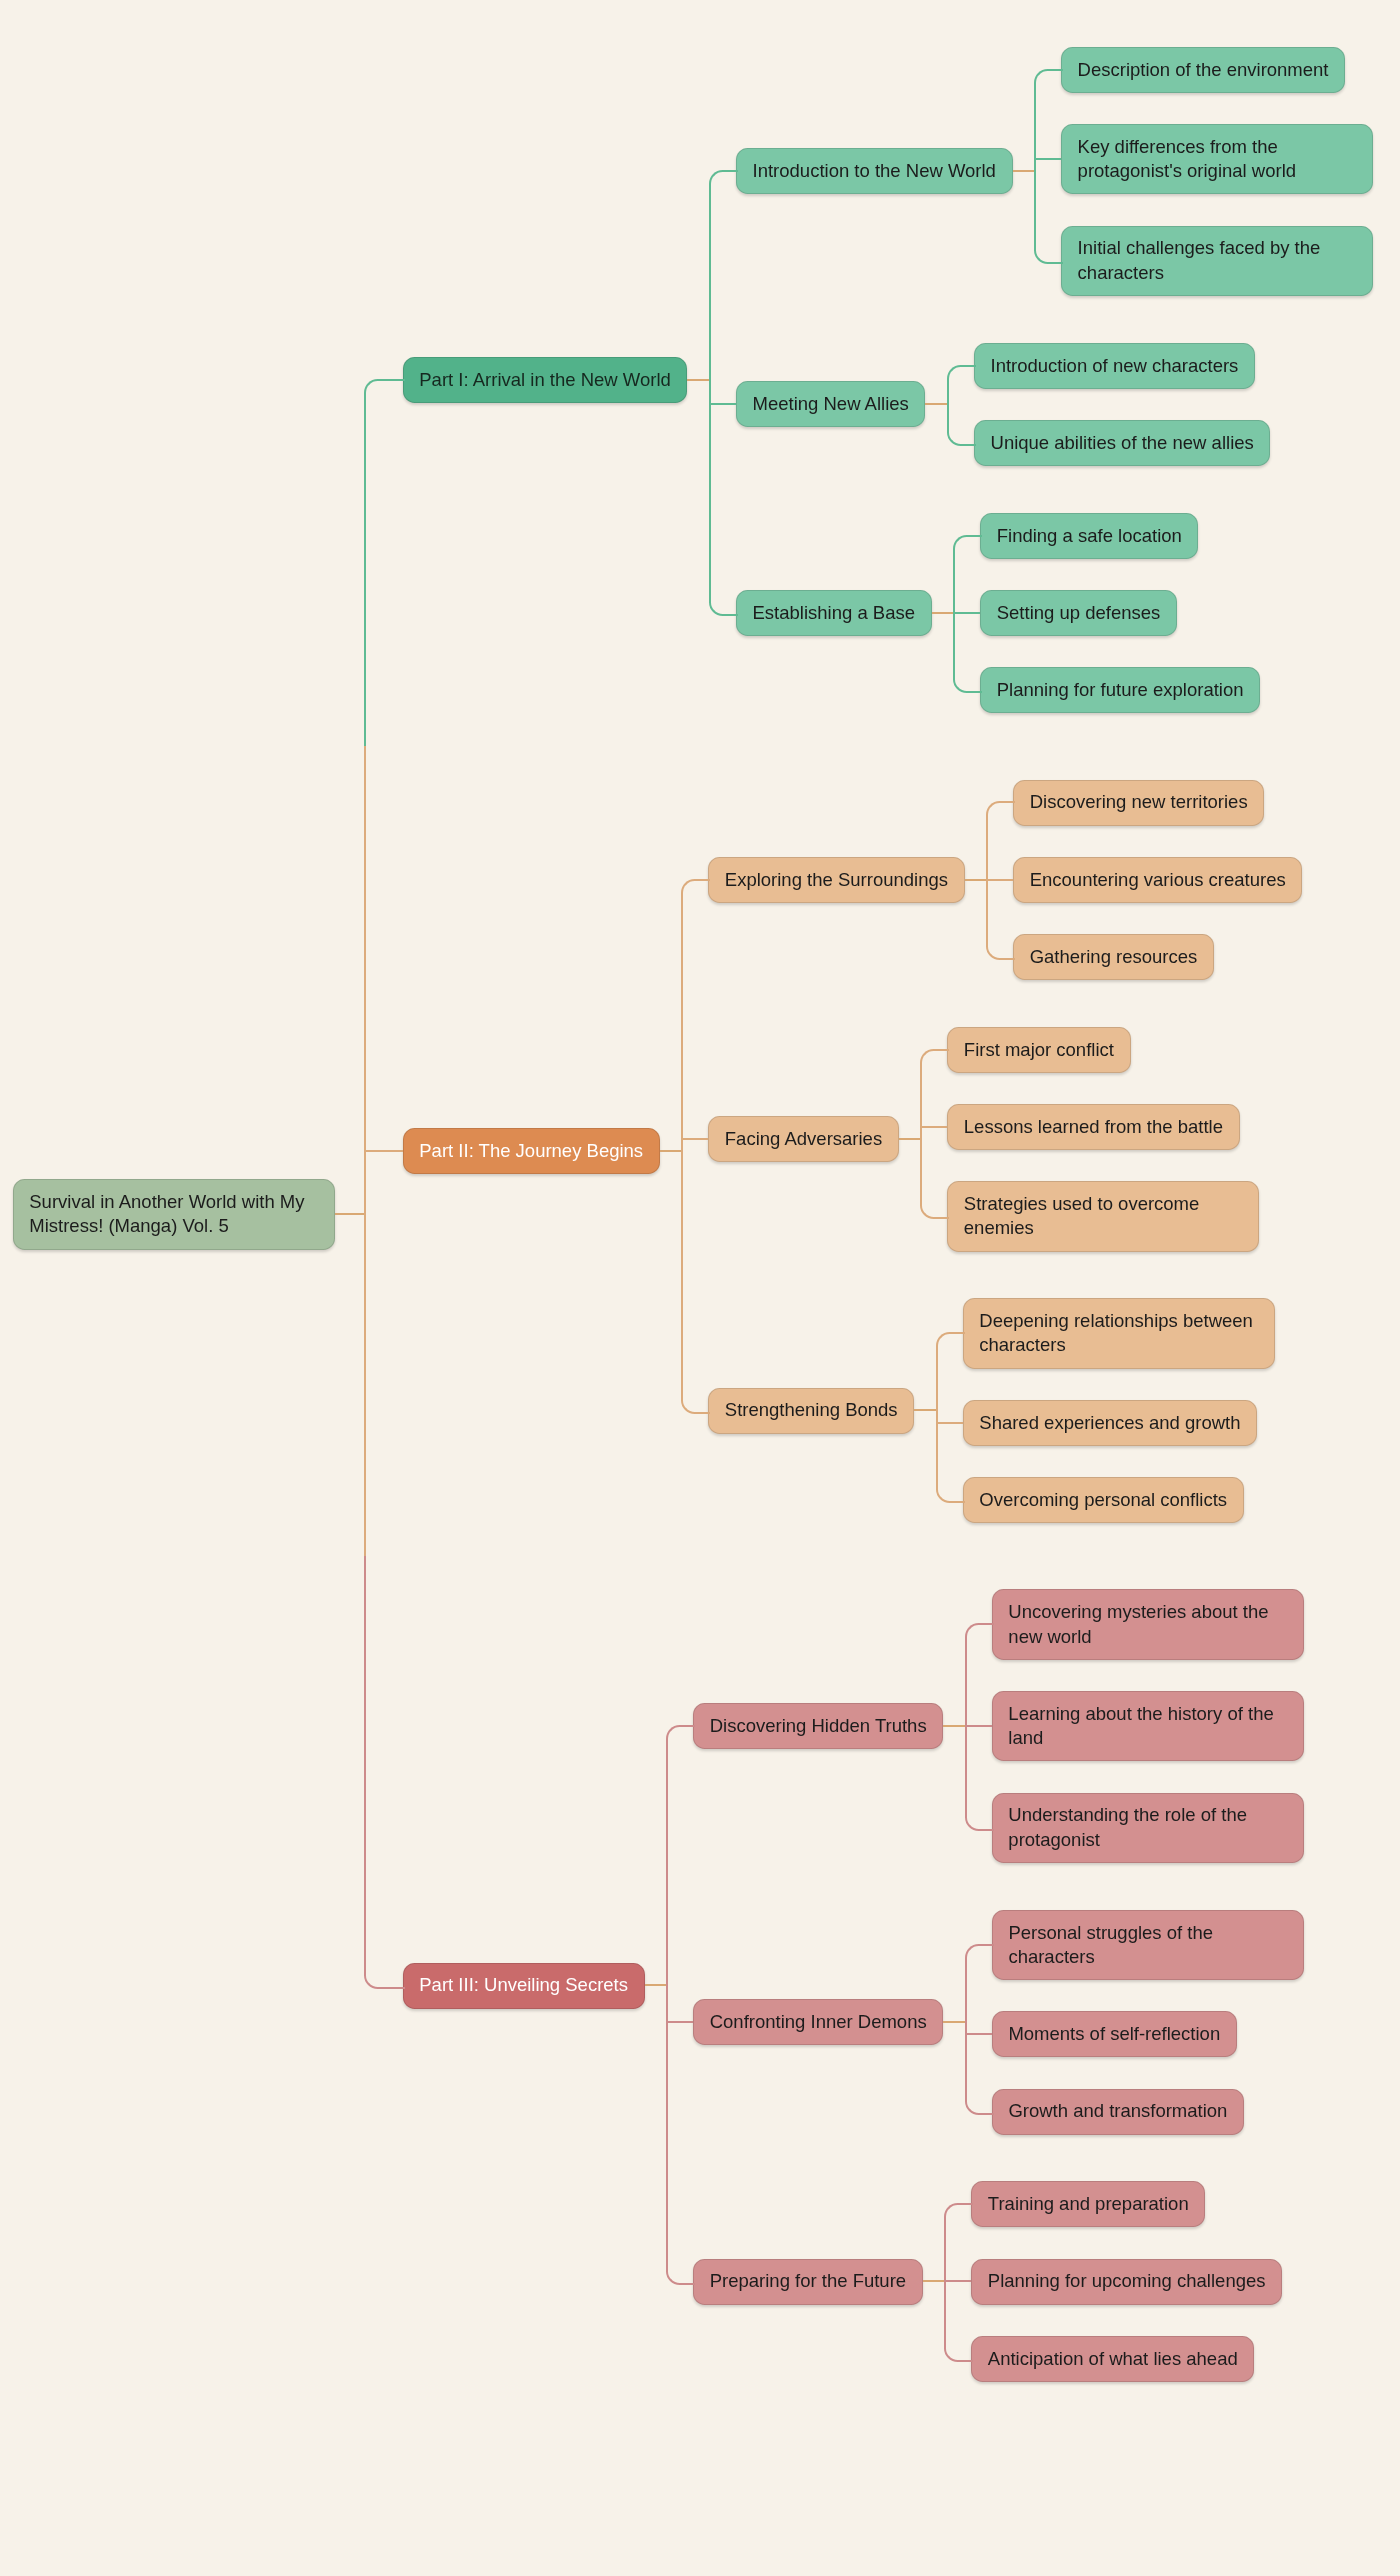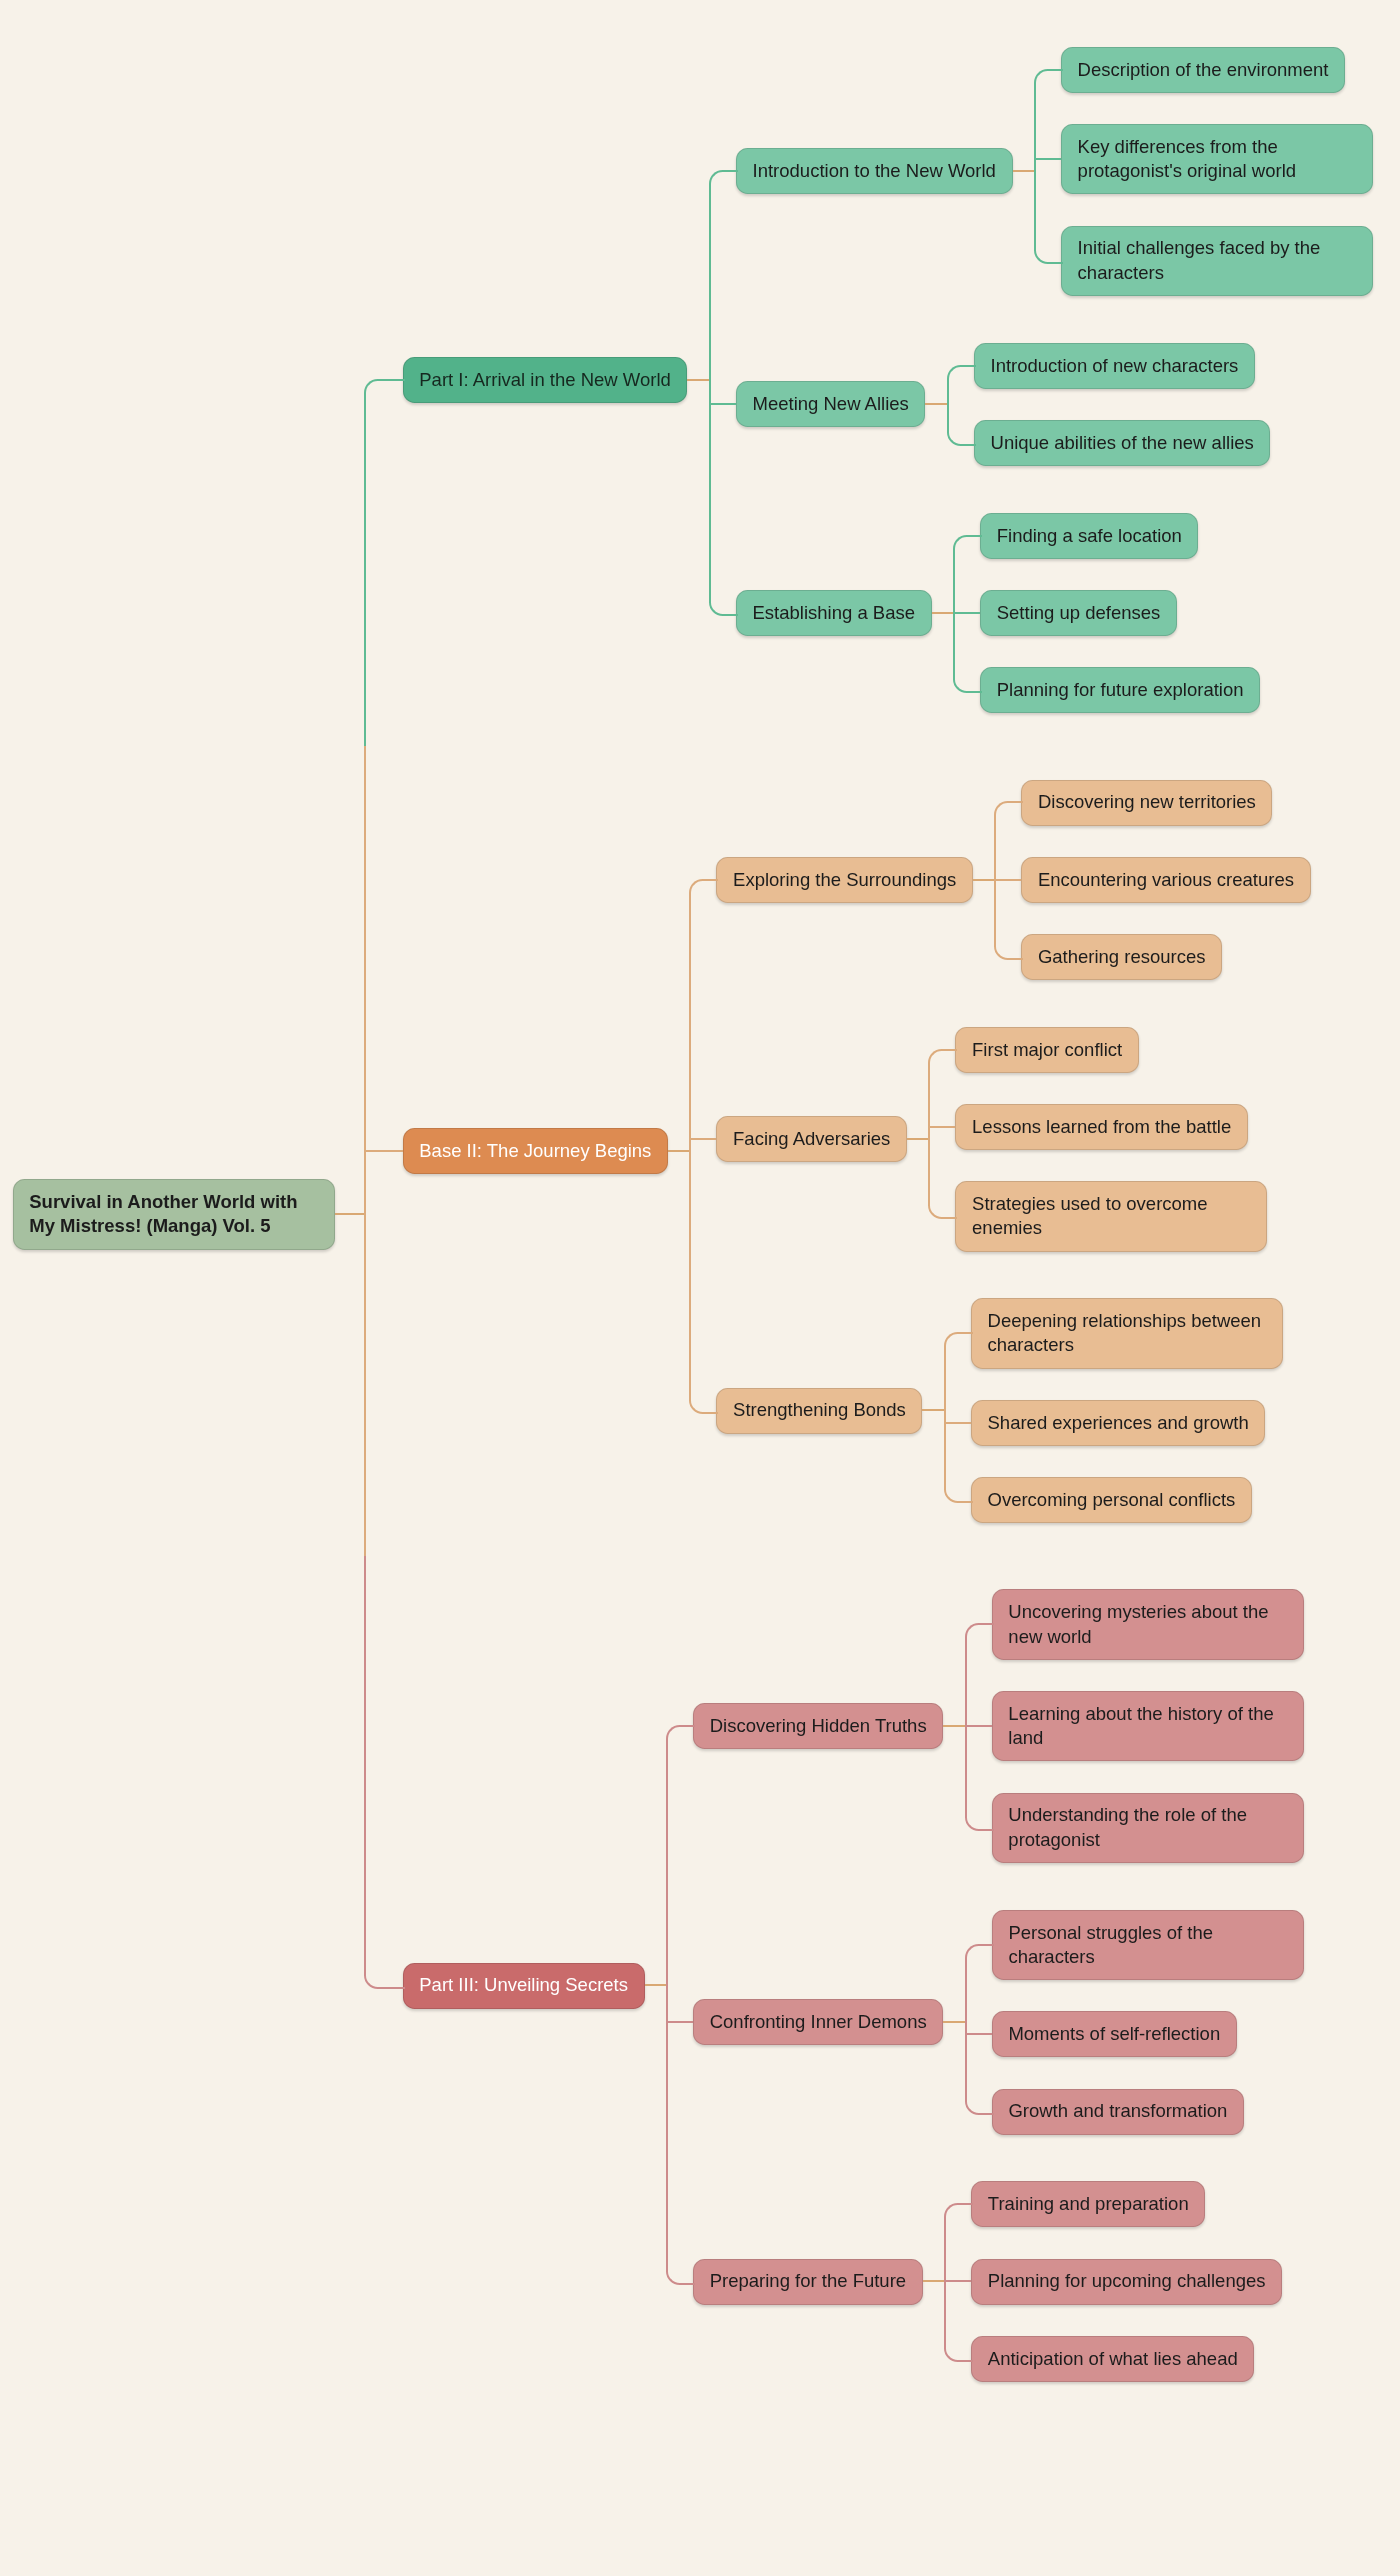--- a/index.html
+++ b/index.html
@@ -109,21 +109,21 @@
     top: 50%;
     margin-top: -1.2px;
   }
 </style>
 </head>
 <body>
 
 <div class="canvas">
   <div class="row">
 
-    <div class="node root-node" style="background: rgb(166, 192, 160); color: rgb(28, 28, 28); font-weight: bold;">Survival in Another World with My Mistress! (Manga) Vol. 5</div>
+    <div class="node root-node" style="background: rgb(166, 192, 160); color: rgb(28, 28, 28);">Survival in Another World with My Mistress! (Manga) Vol. 5</div>
 
     <div class="children root-children" style="--stub: #d9a873;">
 
       <div class="entry lv1" style="--line: #5fbb93; --nbg: #52b28a; --nfg: #16281f; --cbg: #7bc7a6; --cfg: #1c1c1c;">
         <div class="row">
           <div class="node part-node">Part I: Arrival in the New World</div>
           <div class="children">
 
             <div class="entry lv2">
               <div class="row">
@@ -172,21 +172,21 @@
                 </div>
               </div>
             </div>
 
           </div>
         </div>
       </div>
 
       <div class="entry lv1" style="--line: #dcab7c; --nbg: #dd8b51; --nfg: #ffffff; --cbg: #e8bd93; --cfg: #1c1c1c;">
         <div class="row">
-          <div class="node part-node">Base II: The Journey Begins</div>
+          <div class="node part-node">Part II: The Journey Begins</div>
           <div class="children">
 
             <div class="entry lv2">
               <div class="row">
                 <div class="node child-node">Exploring the Surroundings</div>
                 <div class="children">
                   <div class="entry lv3">
                     <div class="node child-node">Discovering new territories</div>
                   </div>
                   <div class="entry lv3">

